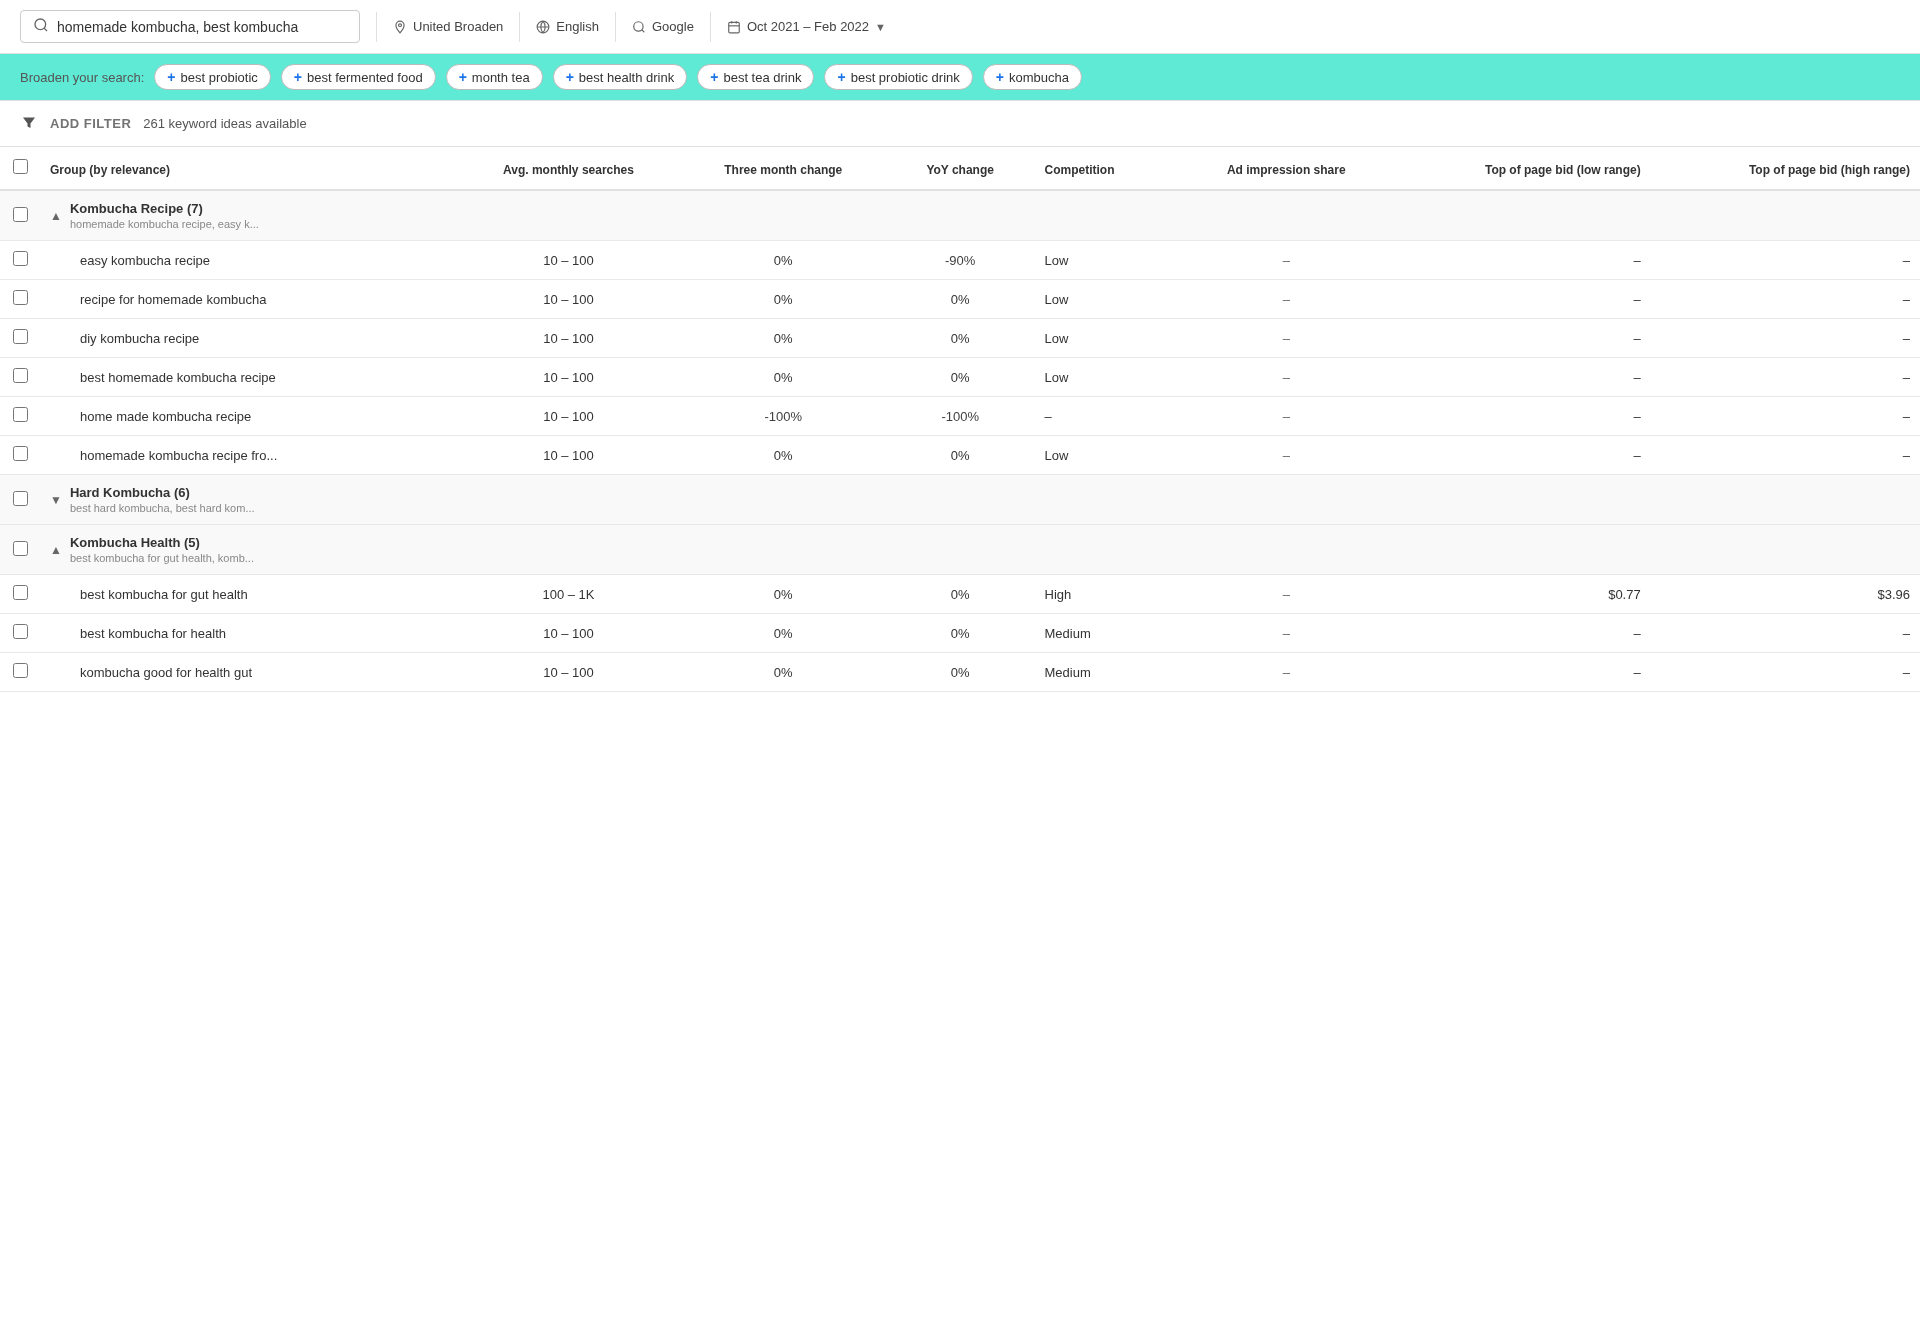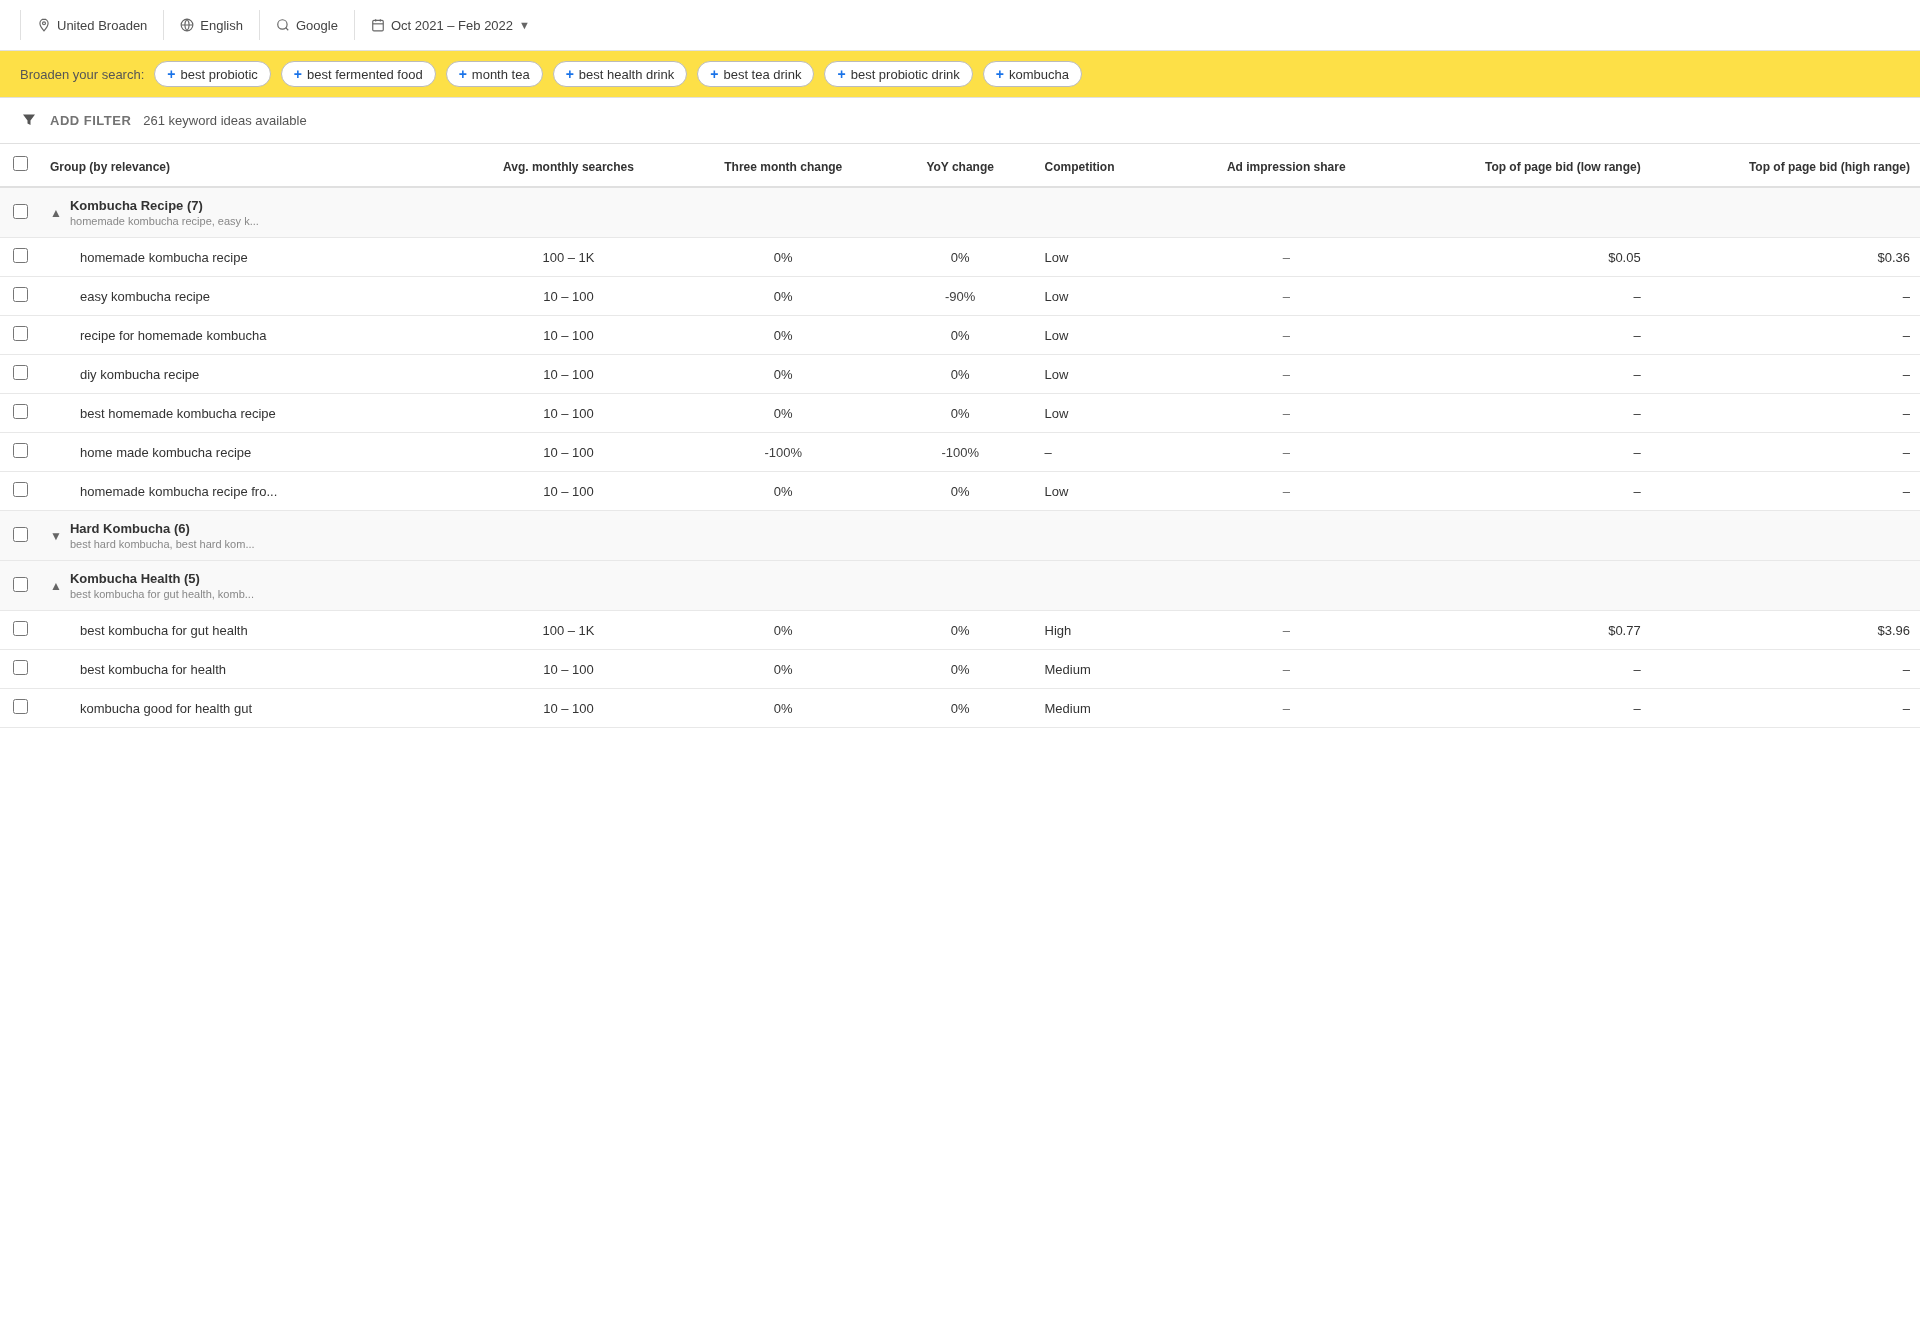--- a/index.html
+++ b/index.html
@@ -43,21 +43,21 @@
     .filter-label { font-size: 13px; }
     .dropdown-arrow { font-size: 11px; color: #666; }
 
     
     .broaden-bar {
       display: flex;
       align-items: center;
       padding: 10px 20px;
       border-bottom: 1px solid #e0e0e0;
       gap: 10px;
-      background: #fde047;
+      background: #5eead4;
       flex-wrap: wrap;
     }
     .broaden-label { font-size: 13px; color: #555; white-space: nowrap; }
     .broaden-chip {
       display: flex;
       align-items: center;
       gap: 5px;
       border: 1px solid #bbb;
       border-radius: 20px;
       padding: 4px 12px;
@@ -160,20 +160,29 @@
       text-align: center;
     }
     th.col-avg, th.col-3mo, th.col-yoy, th.col-imp {
       text-align: center;
     }
   </style>
 </head>
 <body>
 
 <div class="search-bar">
+  <div class="search-input-wrapper">
+    <span>
+      <svg width="16" height="16" viewBox="0 0 24 24" fill="none" stroke="#666" stroke-width="2">
+        <circle cx="11" cy="11" r="8"></circle>
+          <line x1="21" y1="21" x2="16.65" y2="16.65"></line>
+      </svg>
+    </span>
+    <input type="text" value="homemade kombucha, best kombucha" style="">
+  </div>
 
   <div class="divider-v"></div>
 
   <div class="filter-item">
     <svg width="14" height="14" viewBox="0 0 24 24" fill="none" stroke="#666" stroke-width="2">
       <path d="M12 2C8.13 2 5 5.13 5 9c0 5.25 7 13 7 13s7-7.75 7-13c0-3.87-3.13-7-7-7z"></path>
       <circle cx="12" cy="9" r="2.5"></circle>
     </svg>
     <span class="filter-label">United Broaden</span>
   </div>
@@ -283,33 +292,20 @@
             <div class="group-name">Kombucha Recipe (7)</div>
             <div class="group-sub">homemade kombucha recipe, easy k...</div>
           </div>
         </div>
       </td>
     </tr>
         <tr>
       <td class="checkbox-cell">
         <input type="checkbox" style="">
       </td>
-      <td class="keyword-cell">homemade kombucha recipe</td>
-      <td class="col-avg">100 – 1K</td>
-      <td class="col-3mo center ">0%</td>
-      <td class="col-yoy center ">0%</td>
-      <td class="col-comp">Low</td>
-      <td class="col-imp center dash">–</td>
-      <td class="col-bid-low right">$0.05</td>
-      <td class="col-bid-high right">$0.36</td>
-    </tr>
-        <tr>
-      <td class="checkbox-cell">
-        <input type="checkbox" style="">
-      </td>
       <td class="keyword-cell">easy kombucha recipe</td>
       <td class="col-avg">10 – 100</td>
       <td class="col-3mo center ">0%</td>
       <td class="col-yoy center negative">-90%</td>
       <td class="col-comp">Low</td>
       <td class="col-imp center dash">–</td>
       <td class="col-bid-low right">–</td>
       <td class="col-bid-high right">–</td>
     </tr>
         <tr>

